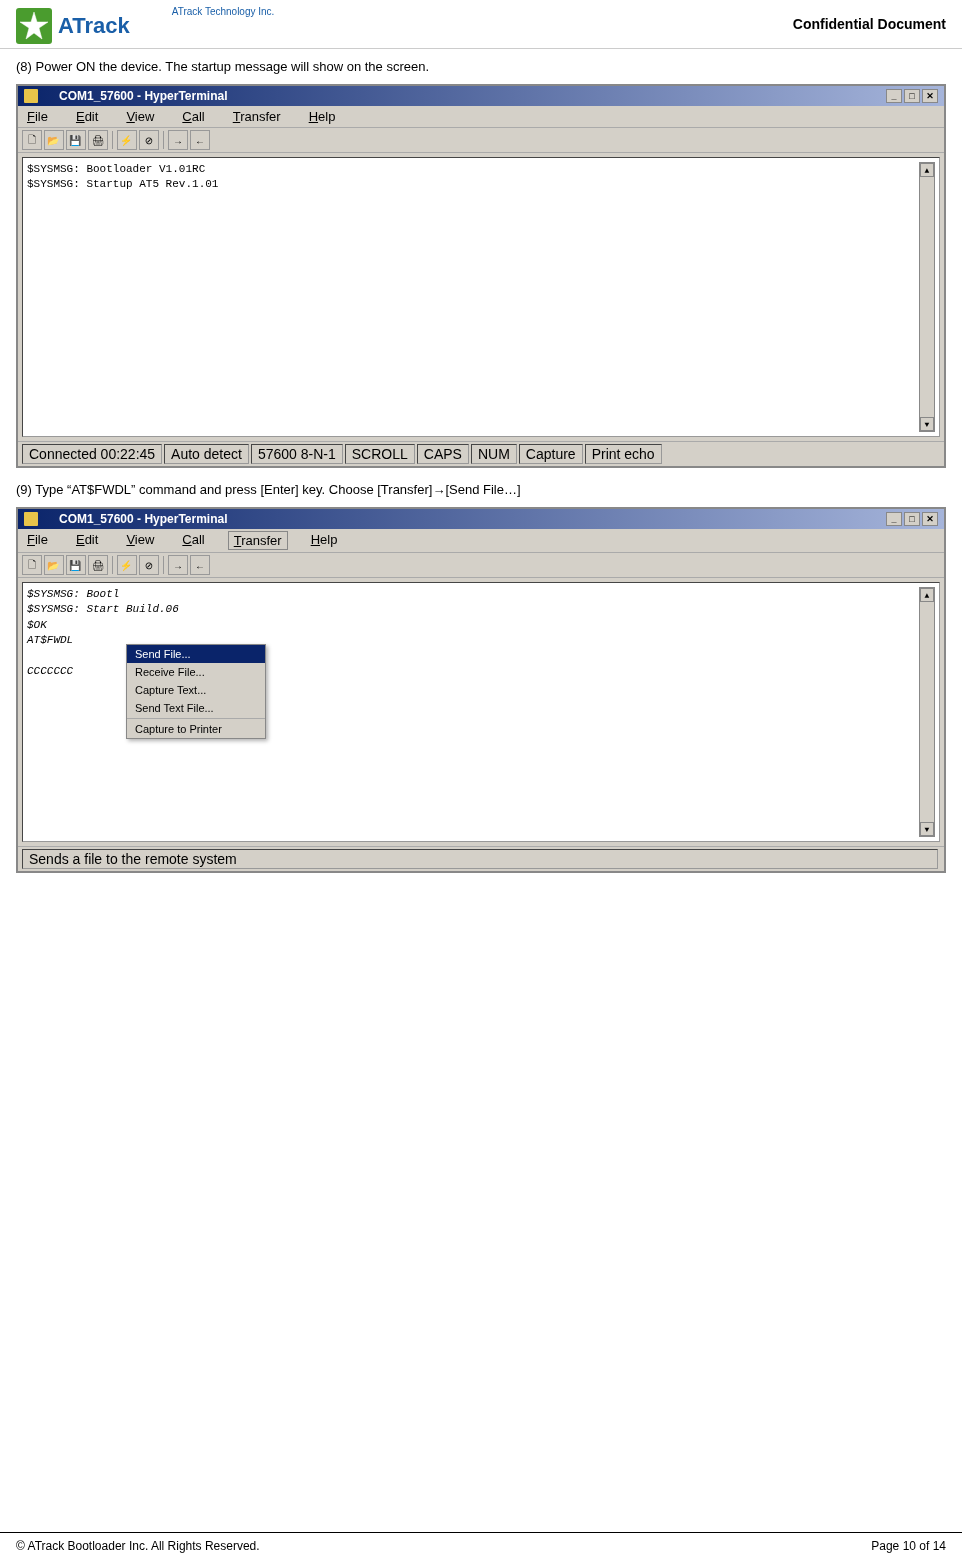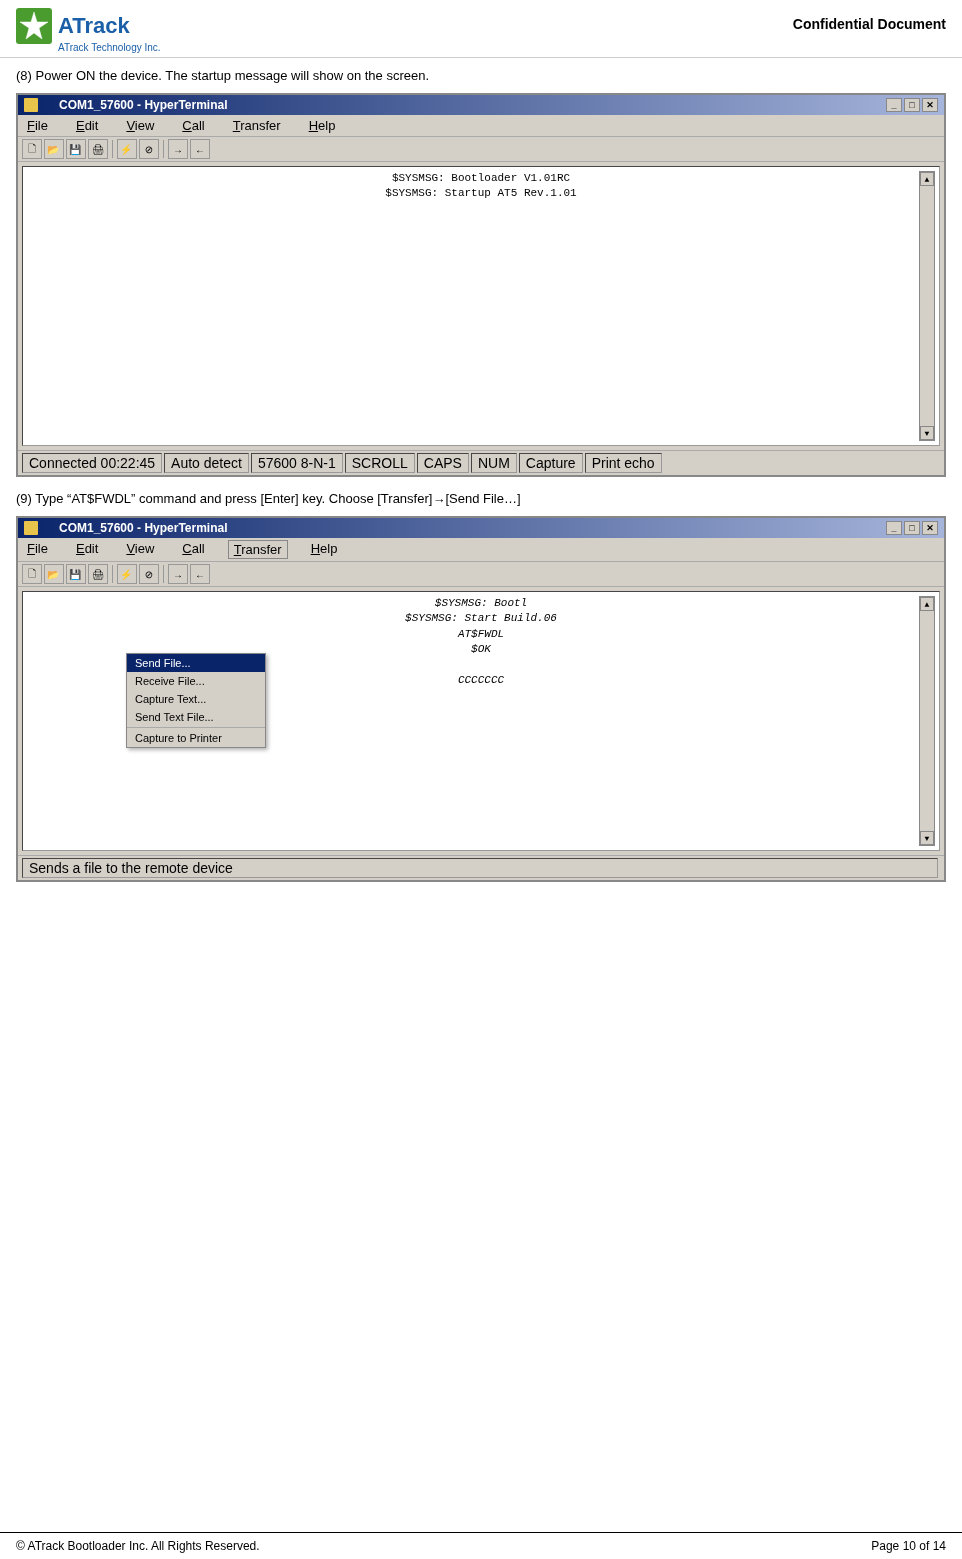--- a/index.html
+++ b/index.html
@@ -16,21 +16,21 @@
     
     .header {
       display: flex;
       justify-content: space-between;
       align-items: flex-start;
       padding: 8px 16px 4px 16px;
       border-bottom: 1px solid #ccc;
     }
     .logo-area {
       display: flex;
-      flex-direction: column;
+      flex-direction: row;
       align-items: flex-start;
     }
     .logo-icon {
       display: flex;
       align-items: center;
       gap: 6px;
     }
     .logo-star {
       width: 36px;
       height: 36px;
@@ -161,21 +161,20 @@
       background: #fff;
       margin: 4px;
       height: 280px;
       border: 1px inset #999;
       font-family: 'Courier New', monospace;
       font-size: 11px;
       padding: 4px;
       color: #000;
       overflow: hidden;
       position: relative;
-      text-align: center;
     }
     .ht-terminal-2 {
       height: 260px;
       font-style: italic;
     }
     .ht-scrollbar {
       position: absolute;
       right: 4px;
       top: 4px;
       width: 16px;
@@ -394,43 +393,43 @@
       <div class="ht-tb-btn">⊘</div>
       <div class="ht-tb-sep"></div>
       <div class="ht-tb-btn">→</div>
       <div class="ht-tb-btn">←</div>
     </div>
 
     <div style="position:relative;">
       <div class="ht-terminal ht-terminal-2">
         <div class="terminal-text">$SYSMSG: Bootl</div>
         <div class="terminal-text">$SYSMSG: Start          Build.06</div>
+        <div class="terminal-text">$OK</div>
         <div class="terminal-text">AT$FWDL</div>
-        <div class="terminal-text">$OK</div>
         <div class="terminal-text">&nbsp;</div>
         <div class="terminal-text">CCCCCCC</div>
         <div class="ht-scrollbar">
           <div class="ht-scroll-up">▲</div>
           <div class="ht-scroll-track"></div>
           <div class="ht-scroll-down">▼</div>
         </div>
       </div>
 
       <div class="ht-dropdown">
         <div class="ht-dropdown-item">Send File...</div>
         <div class="ht-dropdown-item">Receive File...</div>
         <div class="ht-dropdown-item">Capture Text...</div>
         <div class="ht-dropdown-item">Send Text File...</div>
         <div class="ht-dropdown-sep"></div>
         <div class="ht-dropdown-item">Capture to Printer</div>
       </div>
     </div>
 
     <div class="ht-statusbar">
-      <div class="ht-status-item" style="flex:1;">Sends a file to the remote device</div>
+      <div class="ht-status-item" style="flex:1;">Sends a file to the remote system</div>
     </div>
   </div>
 
 </div>
 
 <div class="footer">
   <span>© ATrack Bootloader Inc. All Rights Reserved.</span>
   <span>Page 10 of 14</span>
 </div>
 

